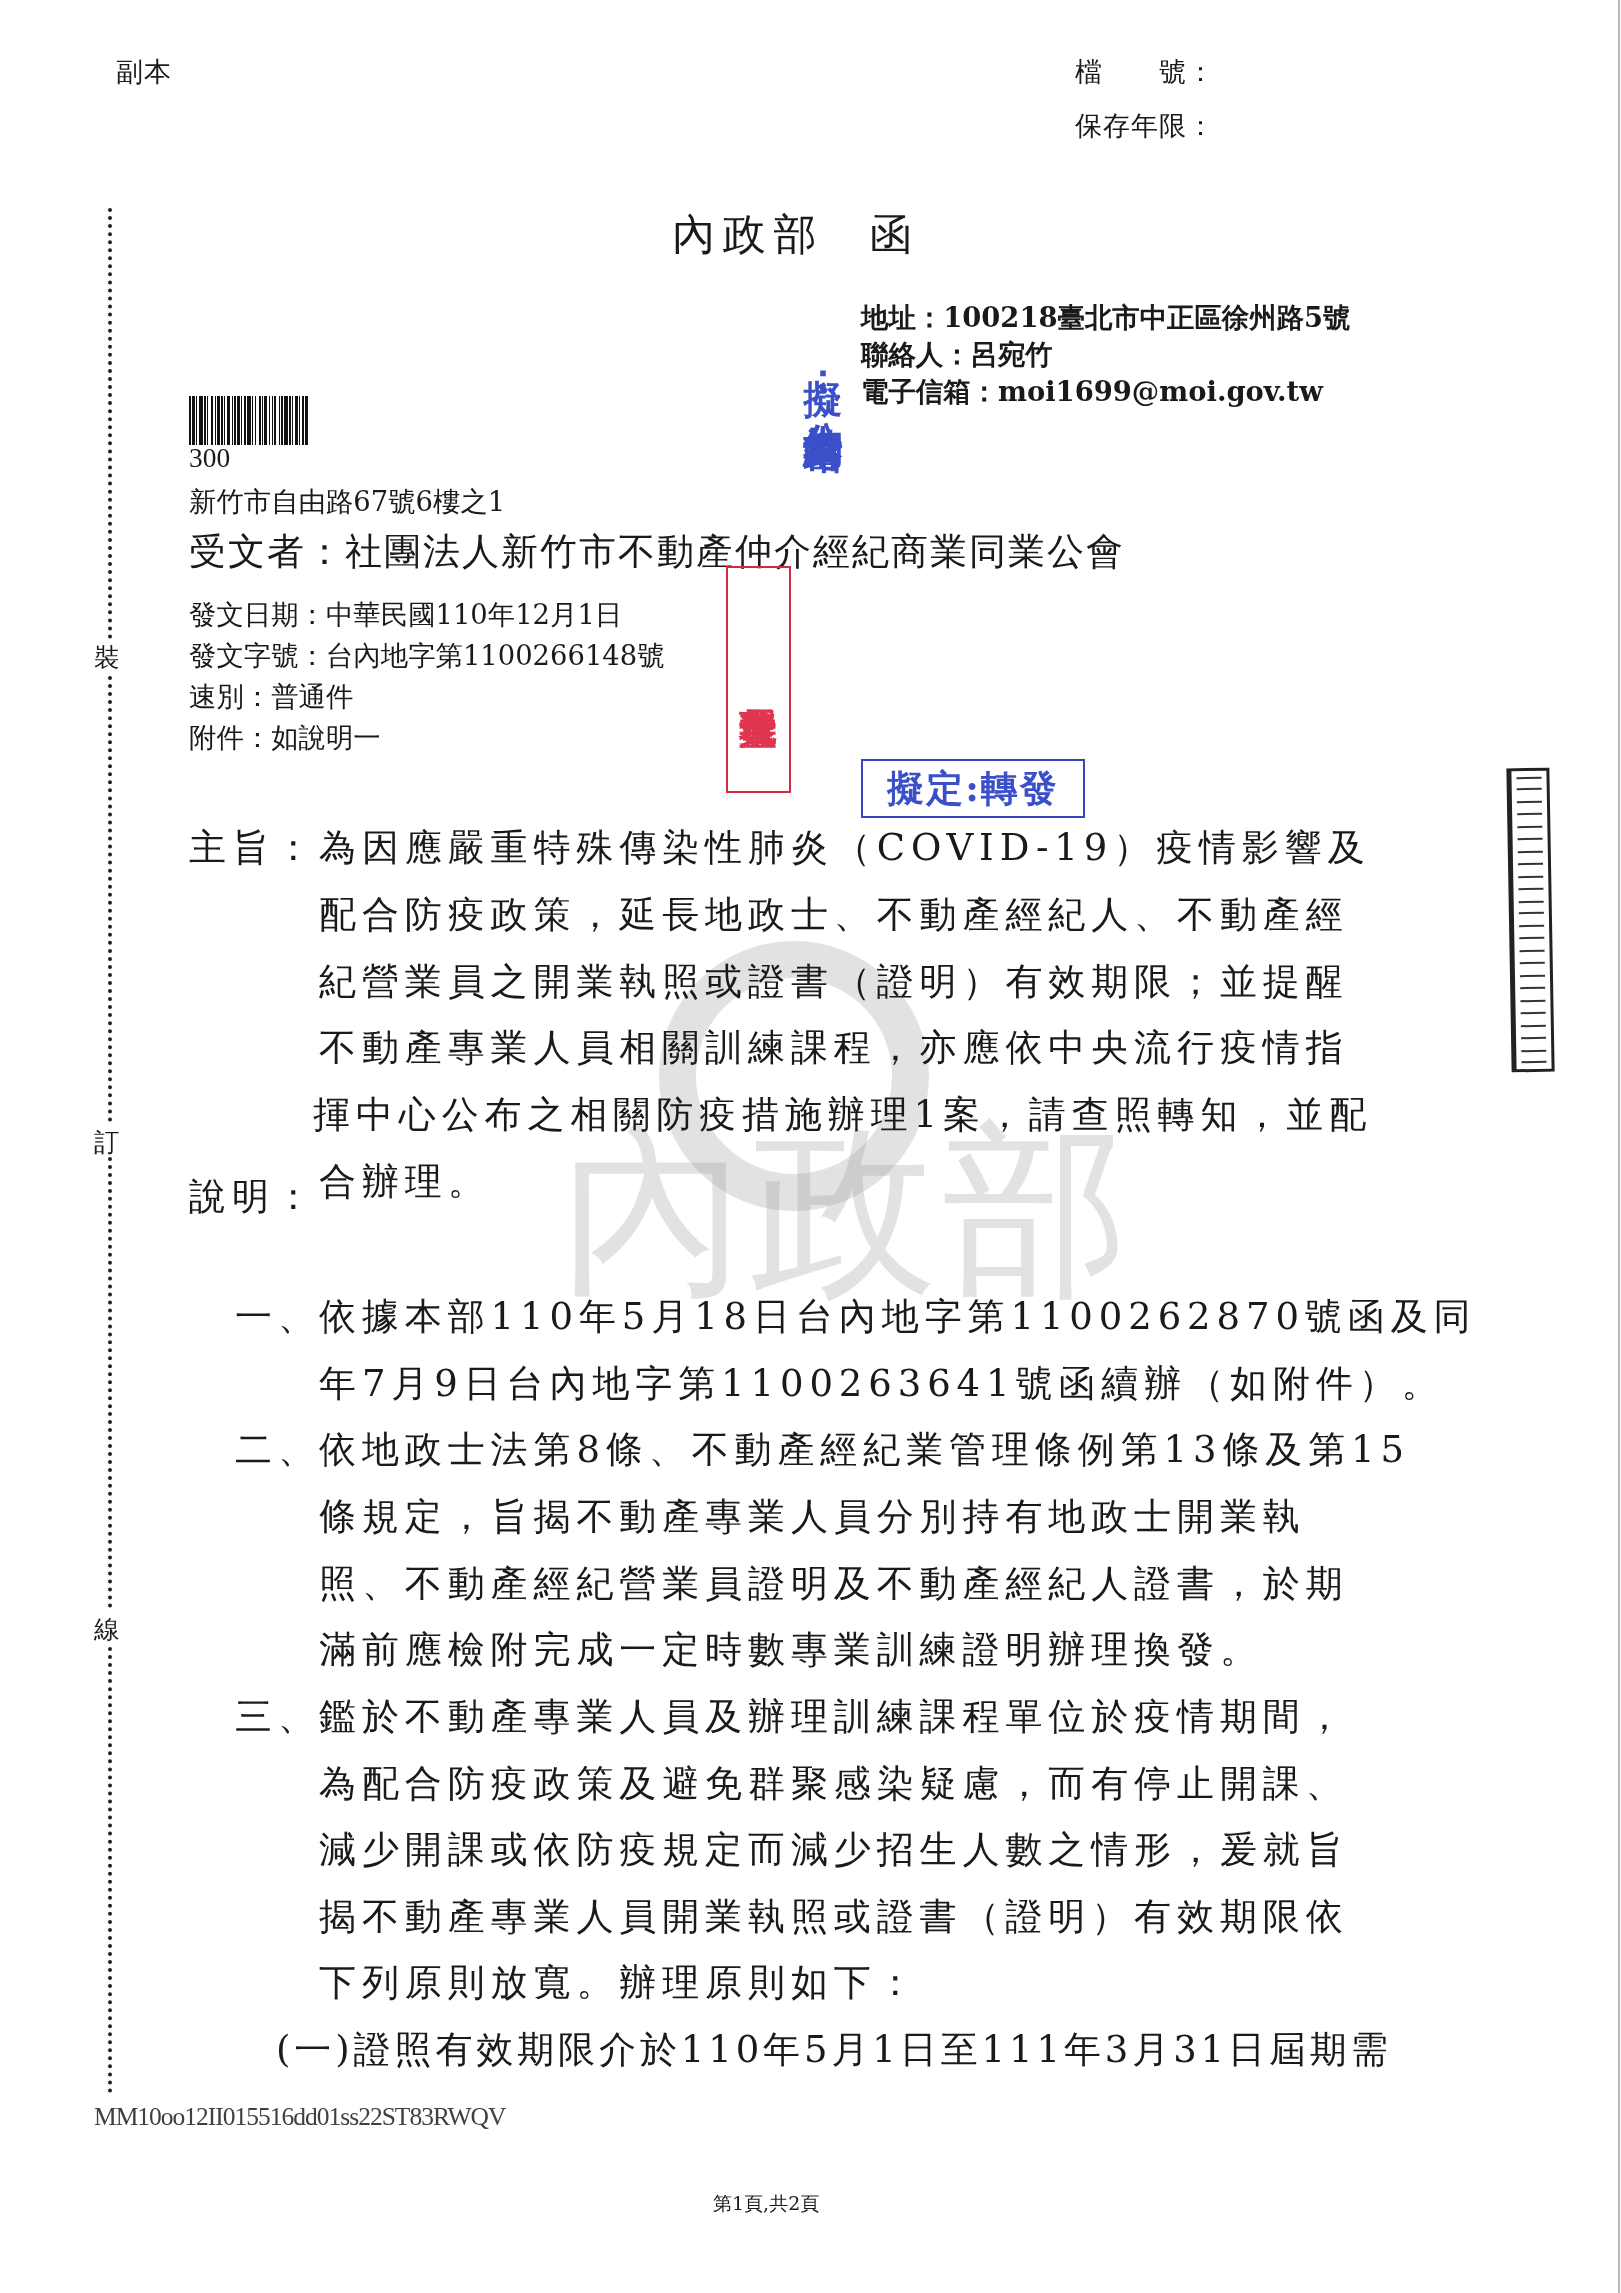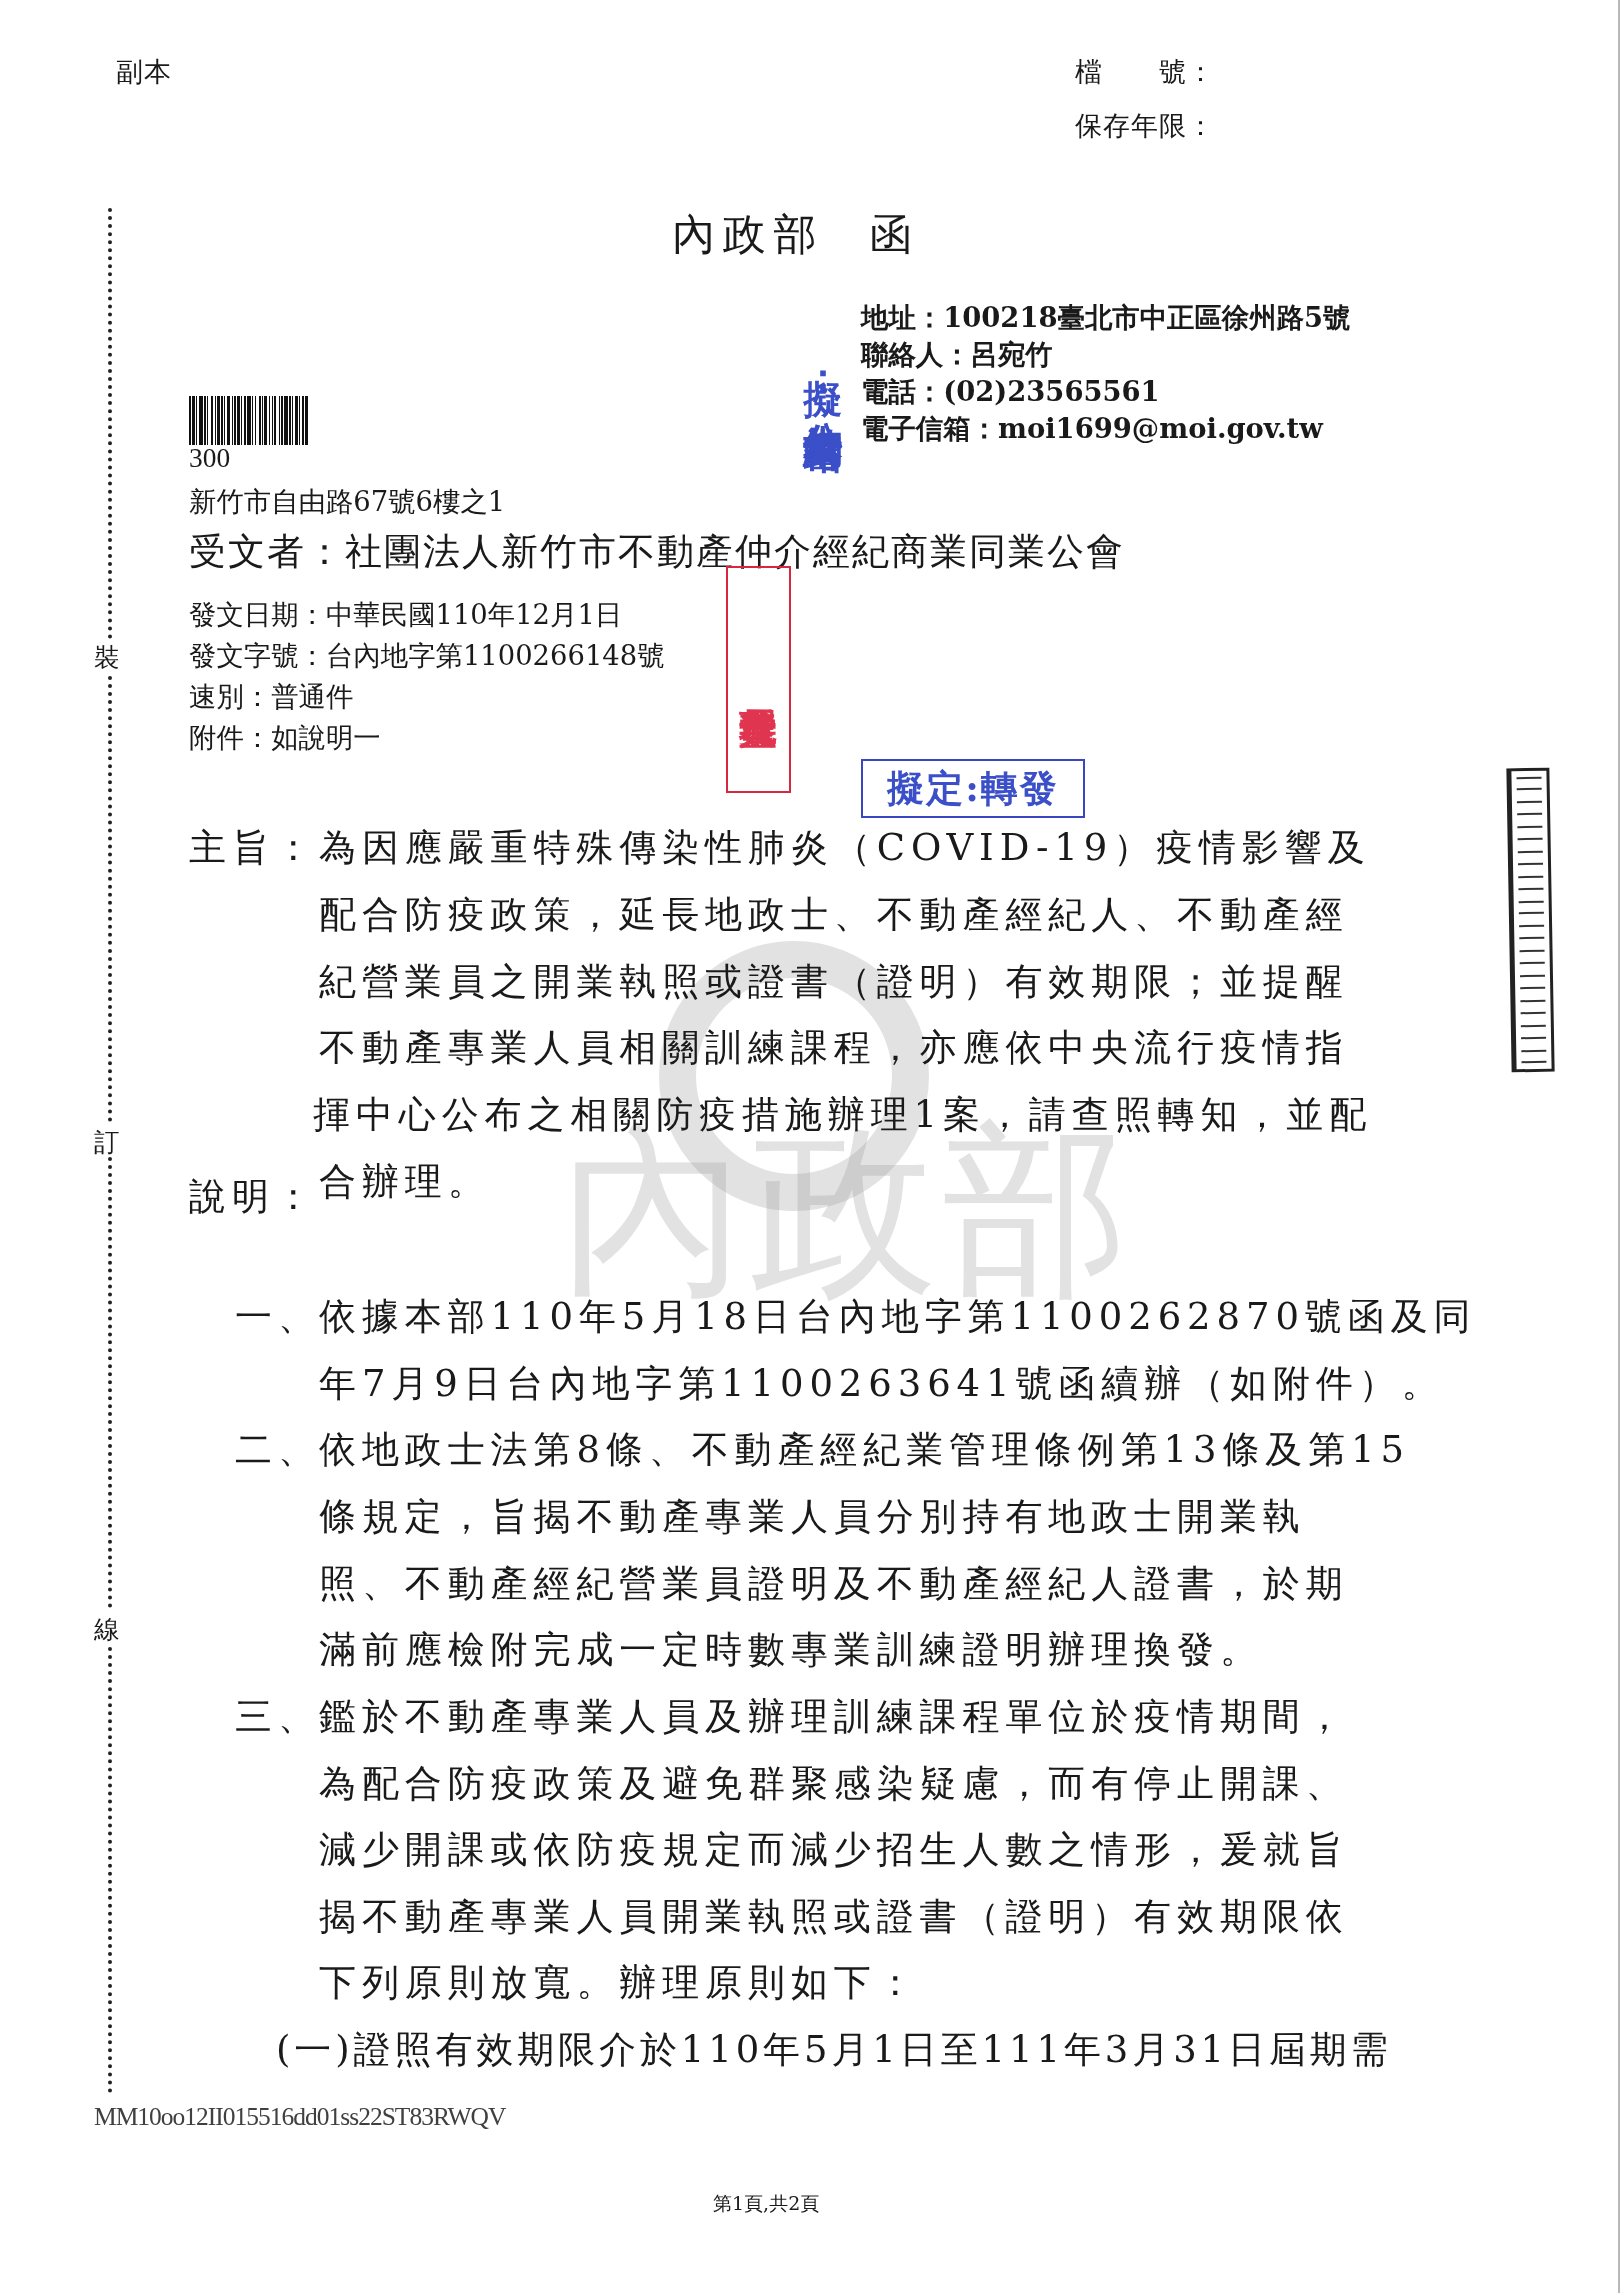--- a/index.html
+++ b/index.html
@@ -91,21 +91,20 @@
 <div class="bind-char" style="top:1612px;">線</div>
 <div class="bind-dots" style="top:1647px; height:446px;"></div>
 
 <div class="title">
   <span>內政部</span><span class="gap"></span><span>函</span>
 </div>
 
 <div class="contact">
   <div>地址：100218臺北市中正區徐州路5號</div>
   <div>聯絡人：呂宛竹</div>
-  <div>電話：(02)23565561</div>
   <div>電子信箱：moi1699@moi.gov.tw</div>
 </div>
 
 <div class="barcode" id="barcode">
     <span style="width: 2px; background: rgb(17, 17, 17);"></span>
     <span style="width: 1px; background: transparent;"></span>
     <span style="width: 2.9px; background: rgb(17, 17, 17);"></span>
     <span style="width: 1px; background: transparent;"></span>
     <span style="width: 1px; background: rgb(17, 17, 17);"></span>
     <span style="width: 2px; background: transparent;"></span>

